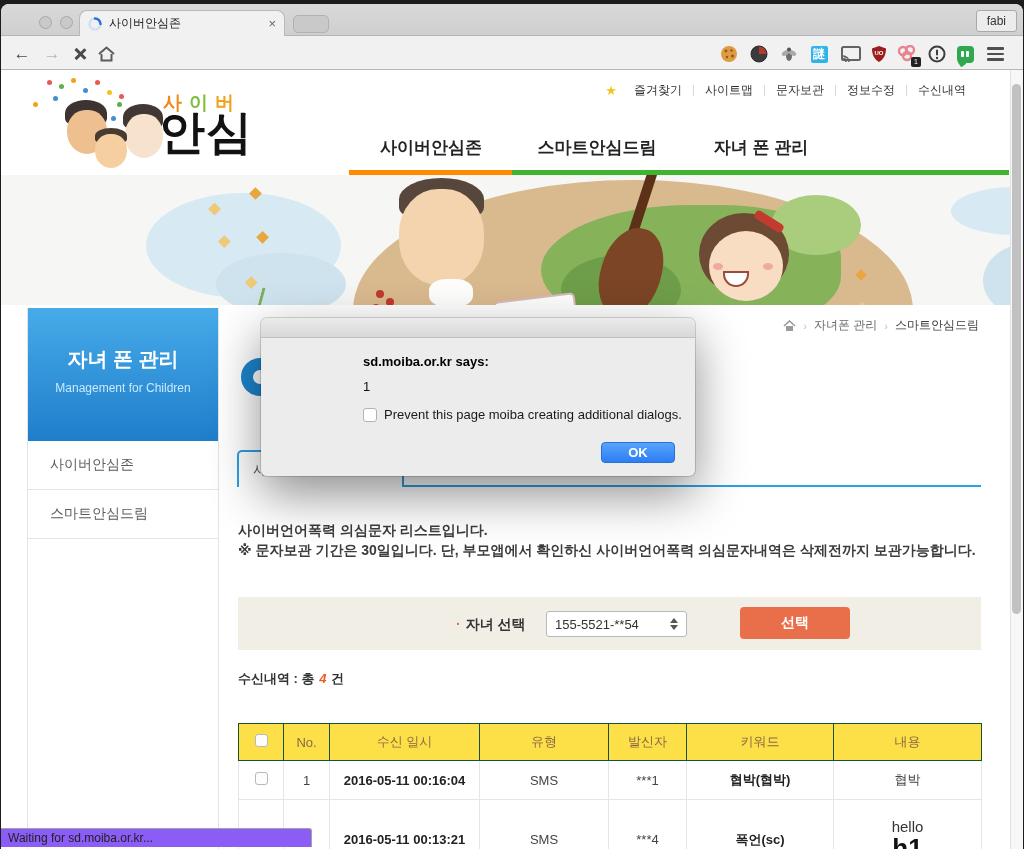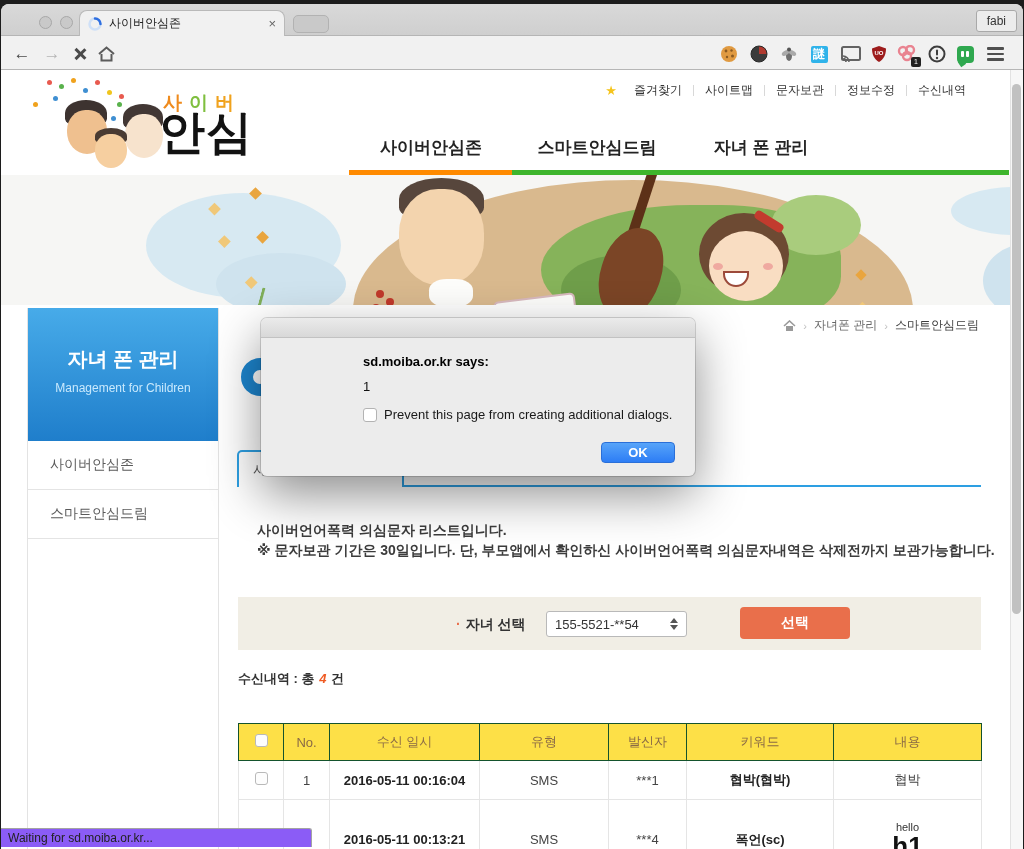--- a/index.html
+++ b/index.html
@@ -92,21 +92,21 @@
 
   .donut { position:absolute; left:240px; top:288px; width:38px; height:38px; border-radius:50%;
            border:12px solid #1d86cf; background:#fff; }
 
   .ctab { position:absolute; left:236px; top:380px; width:167px; height:37px; background:#fff; z-index:2;
           border:2px solid #2d9fe2; border-bottom:none; border-radius:5px 5px 0 0;
           display:flex; align-items:center; padding-left:14px; font-size:13px; color:#555; overflow:hidden; }
   .ctab-line { position:absolute; left:236px; top:415px; width:744px; height:2px; background:#2d9fe2; z-index:1; }
 
   .desc { position:absolute; left:237px; top:450px; width:744px; font-size:14px; font-weight:600;
-          color:#3c3c3c; line-height:20px;margin-left:19px; }
+          color:#3c3c3c; line-height:20px; }
 
   .formbar { position:absolute; left:237px; top:527px; width:743px; height:53px; background:#f1eee5; }
   .form-label { position:absolute; left:218px; top:19px; font-size:14px; font-weight:bold; color:#333; }
   .form-label .dot { color:#e96f4b; margin-right:5px; font-weight:900; }
   .selectbox { position:absolute; left:308px; top:14px; width:141px; height:26px; background:#fff;
                border:1px solid #b9b9b9; border-radius:3px; display:flex; align-items:center;
                padding:0 8px; font-size:13px; color:#333; }
   .selectbox .val { flex:1; }
   .stepper { display:flex; flex-direction:column; gap:2px; align-items:center; }
   .stepper i { width:0; height:0; border-left:4px solid transparent; border-right:4px solid transparent; }
@@ -121,21 +121,21 @@
 
   .msgtable { position:absolute; left:237px; top:653px; width:743px; border-collapse:collapse; table-layout:fixed; }
   .msgtable th { background:#fde047; color:#8a6a46; font-size:13px; font-weight:normal;
                  border:1px solid #14532d; height:37px; }
   .msgtable td { border:1px solid #e5e5e5; font-size:13px; color:#444; text-align:center; height:39px;
                  background:#fff; }
   .msgtable .dt { font-weight:600; color:#222; }
   .msgtable .kw { font-weight:600; color:#222; }
   .row-tall td { height:80px; }
   .cell-big { font-size:26px; font-weight:bold; color:#111; line-height:26px; }
-  .cell-small { font-size:11px; color:#333; }
+  .cell-small { font-size:15px; color:#333; }
   .cb { display:inline-block; width:13px; height:13px; border:1px solid #b9b9b9; border-radius:3px; background:#fdfdfd; }
 
   .statusbar { position:absolute; left:0; top:758px; width:311px; height:19px; background:#8b5cf6;
                border:1px solid #a3a3a3; border-left:none; border-bottom:none; border-radius:0 3px 0 0;
                font-size:12px; color:#222; display:flex; align-items:center; padding-left:7px; z-index:40; }
 
   .scroll-track { position:absolute; right:0; top:0; bottom:0; width:13px; background:#f7f7f7;
                   border-left:1px solid #e2e2e2; z-index:30; }
   .scroll-thumb { position:absolute; right:2px; top:14px; width:9px; height:530px; background:#c1c1c1; border-radius:5px; }
 
@@ -426,19 +426,19 @@
     </div>
   </div>
 
   <div class="dialog">
     <div class="dialog-titlebar"></div>
     <div class="dialog-body">
       <div class="dialog-title">sd.moiba.or.kr says:</div>
       <div class="dialog-msg">1</div>
       <div class="dialog-check">
         <span class="box"></span>
-        <span class="lbl">Prevent this page from creating additional dialogs.</span>
+        <span class="lbl">Prevent this page moiba creating additional dialogs.</span>
       </div>
       <div class="btn-ok">OK</div>
     </div>
   </div>
 
 </div>
 
 </body></html>

